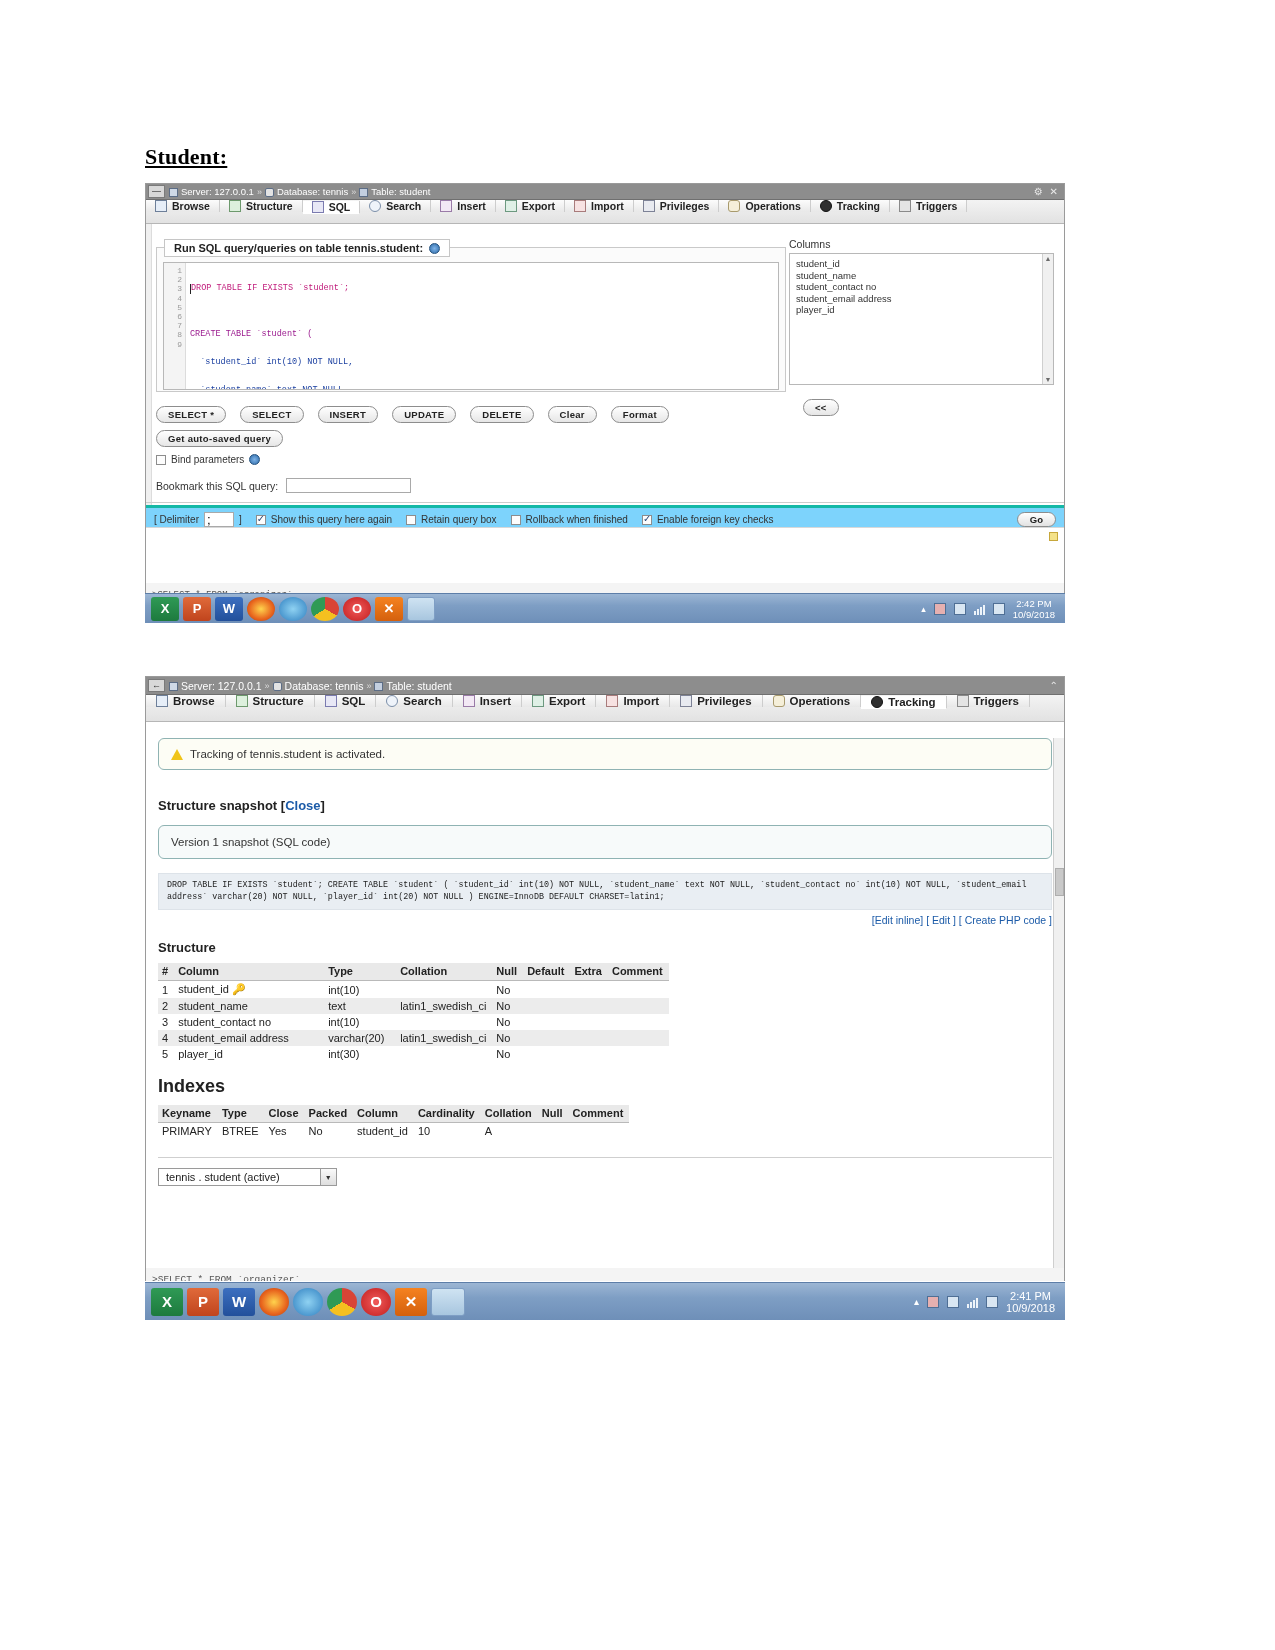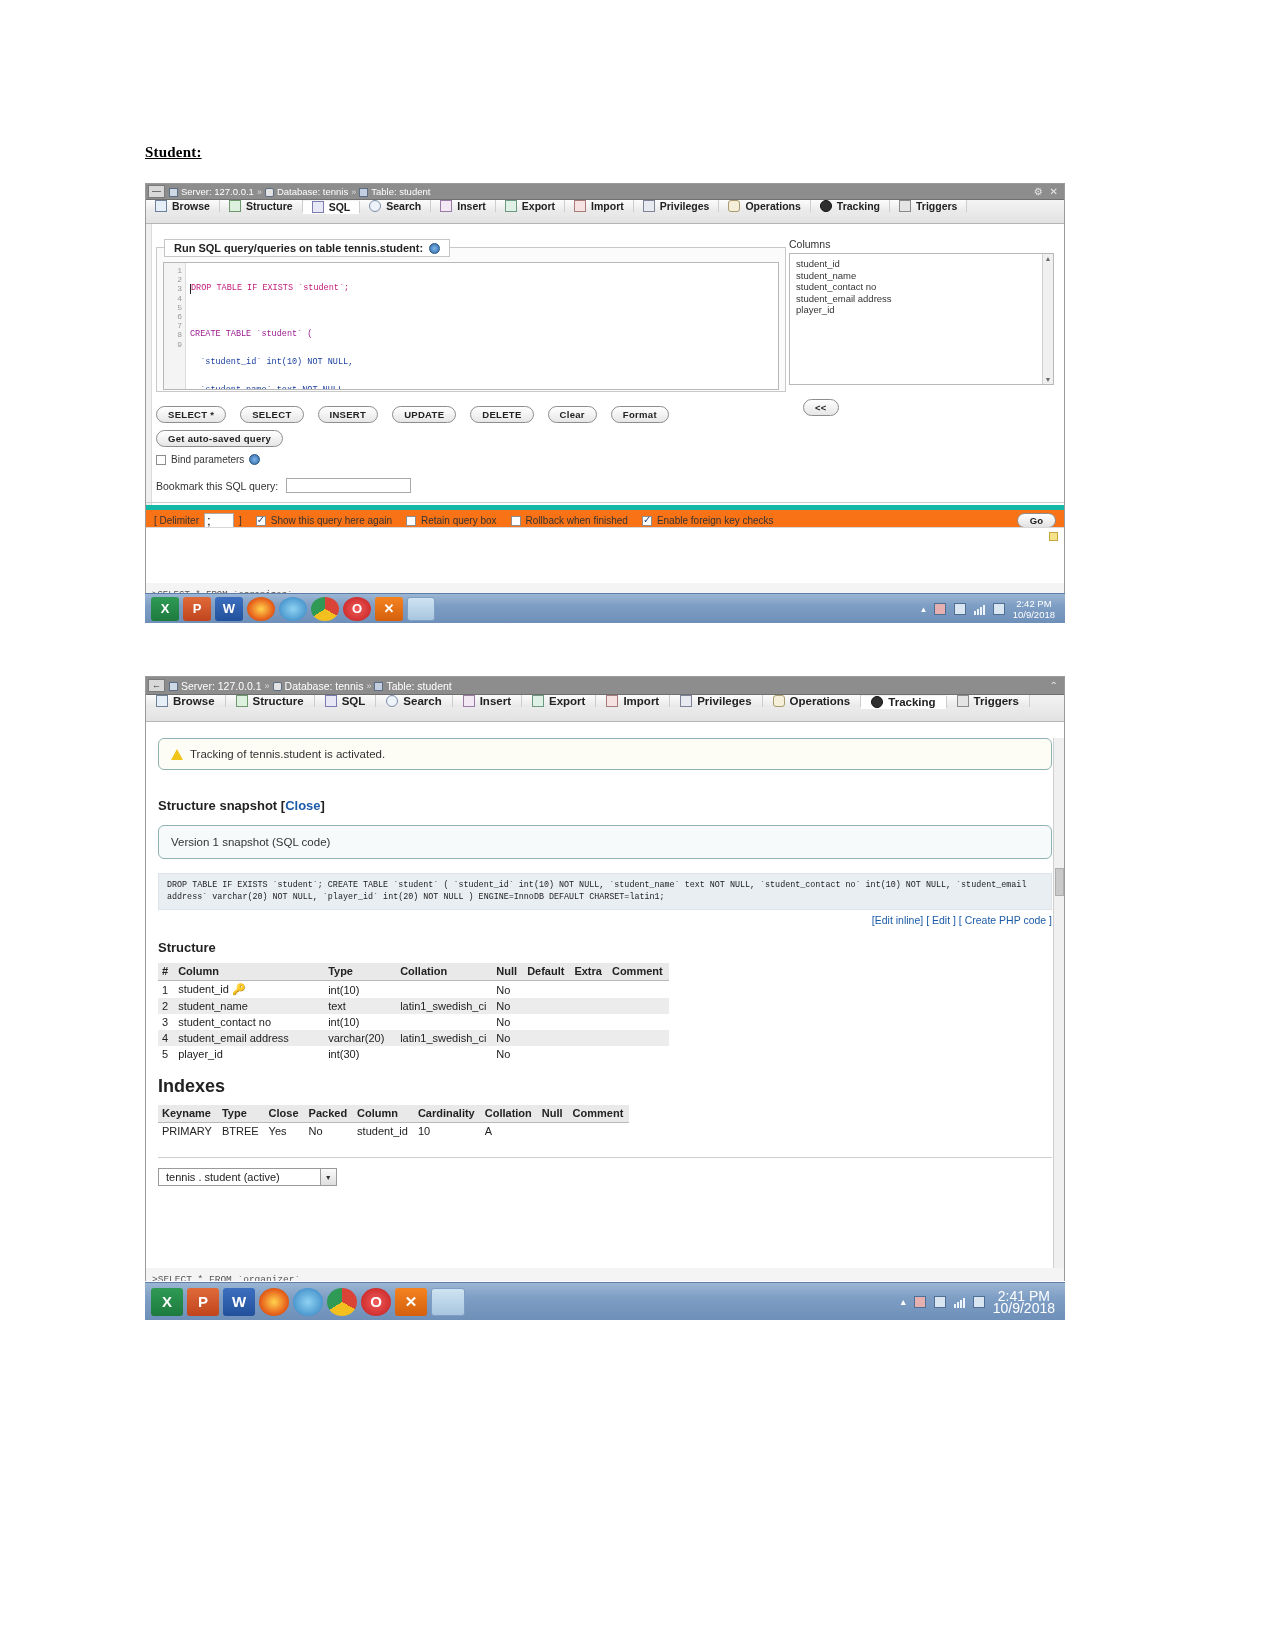--- a/index.html
+++ b/index.html
@@ -10,21 +10,21 @@
     background:#ffffff;
     font-family:"Liberation Sans", sans-serif;
     position:relative;
     overflow:hidden;
   }
   .page { position:absolute; left:0; top:0; width:1275px; height:1650px; }
 
   
   .doc-heading {
     position:absolute; left:145px; top:144px;
-    font-size:15px; font-weight:bold; color:#000;
+    font-size:22px; font-weight:bold; color:#000;
     text-decoration:underline; letter-spacing:0.2px;
     font-family:"Liberation Serif", serif;
   }
 
   
   .pma-window {
     position:absolute;
     background:#ffffff;
     border:1px solid #9a9a9a;
     overflow:hidden;
@@ -139,21 +139,21 @@
   .cbox.checked::after{
     content:"✓"; position:absolute; left:0px; top:-3px;
     font-size:10px; color:#2a4a7a;
   }
   .bookmark-row { position:absolute; left:10px; top:254px; display:flex; align-items:center; gap:8px; font-size:10.5px; color:#333;}
   .txtinput { border:1px solid #a9a9a9; background:#fff; height:15px; width:125px;}
 
   .hr-light { position:absolute; left:0; top:278px; width:100%; height:1px; background:#cdcdcd;}
   .delim-bar {
     position:absolute; left:0; top:281px; width:100%; height:26px;
-    background:#f97316; border-top:5px solid #14b8a6;
+    background:#7dd3fc; border-top:3px solid #14b8a6;
     display:flex; align-items:center; padding:0 8px; font-size:10px; color:#333;
   }
   .delim-bar .grp { display:flex; align-items:center; gap:5px; margin-right:14px;}
   .goBtn {
     margin-left:auto; border:1px solid #8d8d8d; border-radius:9px;
     background:linear-gradient(#ffffff,#e2e2e2);
     font-size:9.5px; font-weight:bold; padding:1px 12px; color:#222;
   }
   .lower-blank { position:absolute; left:0; top:303px; width:100%; bottom:0; background:#fff; border-top:1px solid #d8d8d8;}
   .mini-sq { position:absolute; right:6px; top:308px; width:9px;height:9px; background:#f4e28a; border:1px solid #c7a73b;}
@@ -730,20 +730,20 @@
       <span style="font-size:10px;">▴</span>
       <span class="tray-ico r"></span>
       <span class="tray-ico"></span>
       <span class="tray-bars">
           <i style="height:4px"></i>
           <i style="height:6px"></i>
           <i style="height:8px"></i>
           <i style="height:10px"></i>
         </span>
       <span class="tray-ico"></span>
-      <span class="clock" style="font-size:14px; line-height:12px;">
+      <span class="clock" style="font-size:11px; line-height:12px;">
         <span>2:41 PM</span><br>
         <span>10/9/2018</span>
       </span>
     </div>
   </div>
 
 </div>
 
 </body></html>

